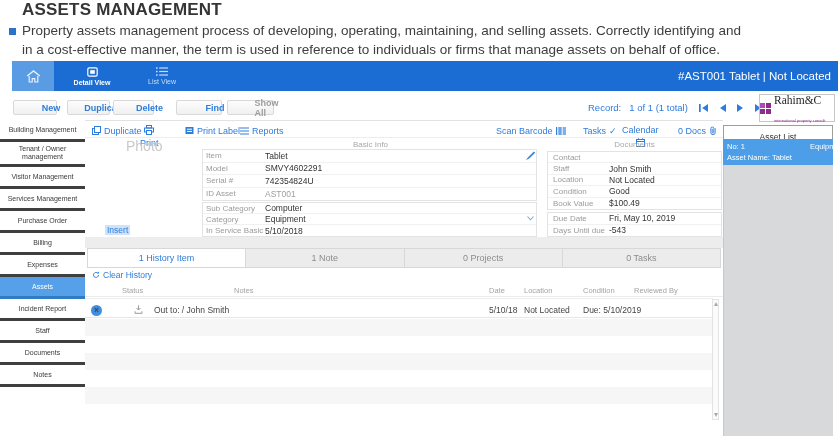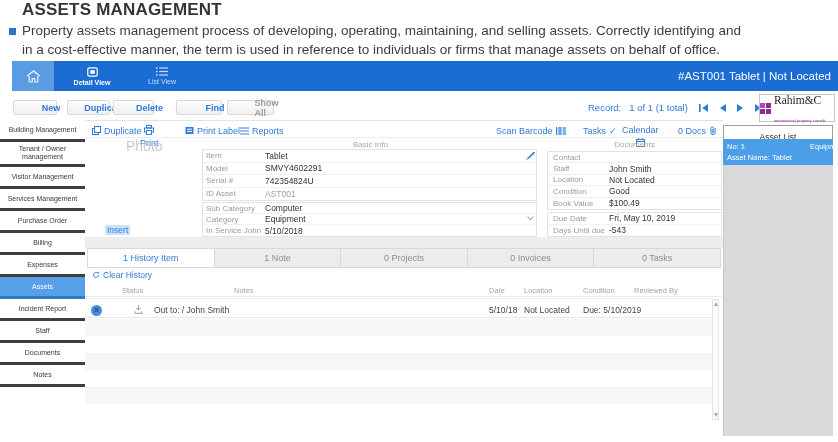--- a/index.html
+++ b/index.html
@@ -407,21 +407,21 @@
 
   <div class="f-row">
         <span class="f-label">Sub Category</span>
         <span class="f-value">Computer</span>
       </div>
       <div class="f-row">
         <span class="f-label">Category</span>
         <span class="f-value">Equipment</span>
       </div>
       <div class="f-row">
-        <span class="f-label">In Service John</span>
+        <span class="f-label">In Service Basic</span>
         <span class="f-value">5/10/2018</span>
       </div>
     </div>
   <span class="pen-ic">
       <svg width="12" height="10" viewBox="0 0 12 10">
         <path d="M1 9.2 C3 8.2 3.8 8 4.8 7 L10.2 1.8 L8.8 0.6 L3.6 5.8 C2.6 6.8 1.8 7.8 1 9.2 Z" fill="#3c86e0"></path>
       </svg>
     </span>
   <span class="dd-chev">
       <svg width="7" height="5" viewBox="0 0 7 5">
@@ -482,23 +482,20 @@
   <div class="tab active">
         <span>1 History Item</span>
       </div>
       <div class="tab">
         <span>1 Note</span>
       </div>
       <div class="tab">
         <span>0 Projects</span>
       </div>
       <div class="tab">
-        <span>0 Invoices</span>
-      </div>
-      <div class="tab">
         <span>0 Tasks</span>
       </div>
     </div>
 
   <div class="clear-row">
     <div class="clear-link">
       <span>
           <svg width="8" height="8" viewBox="0 0 8 8">
             <path d="M6.5 4 a2.5 2.5 0 1 1 -0.7 -1.8" fill="none" stroke="#2e7cdb"></path>
             <path d="M6.9 0.5 L7 2.6 L4.9 2.3 Z" fill="#2e7cdb"></path>

